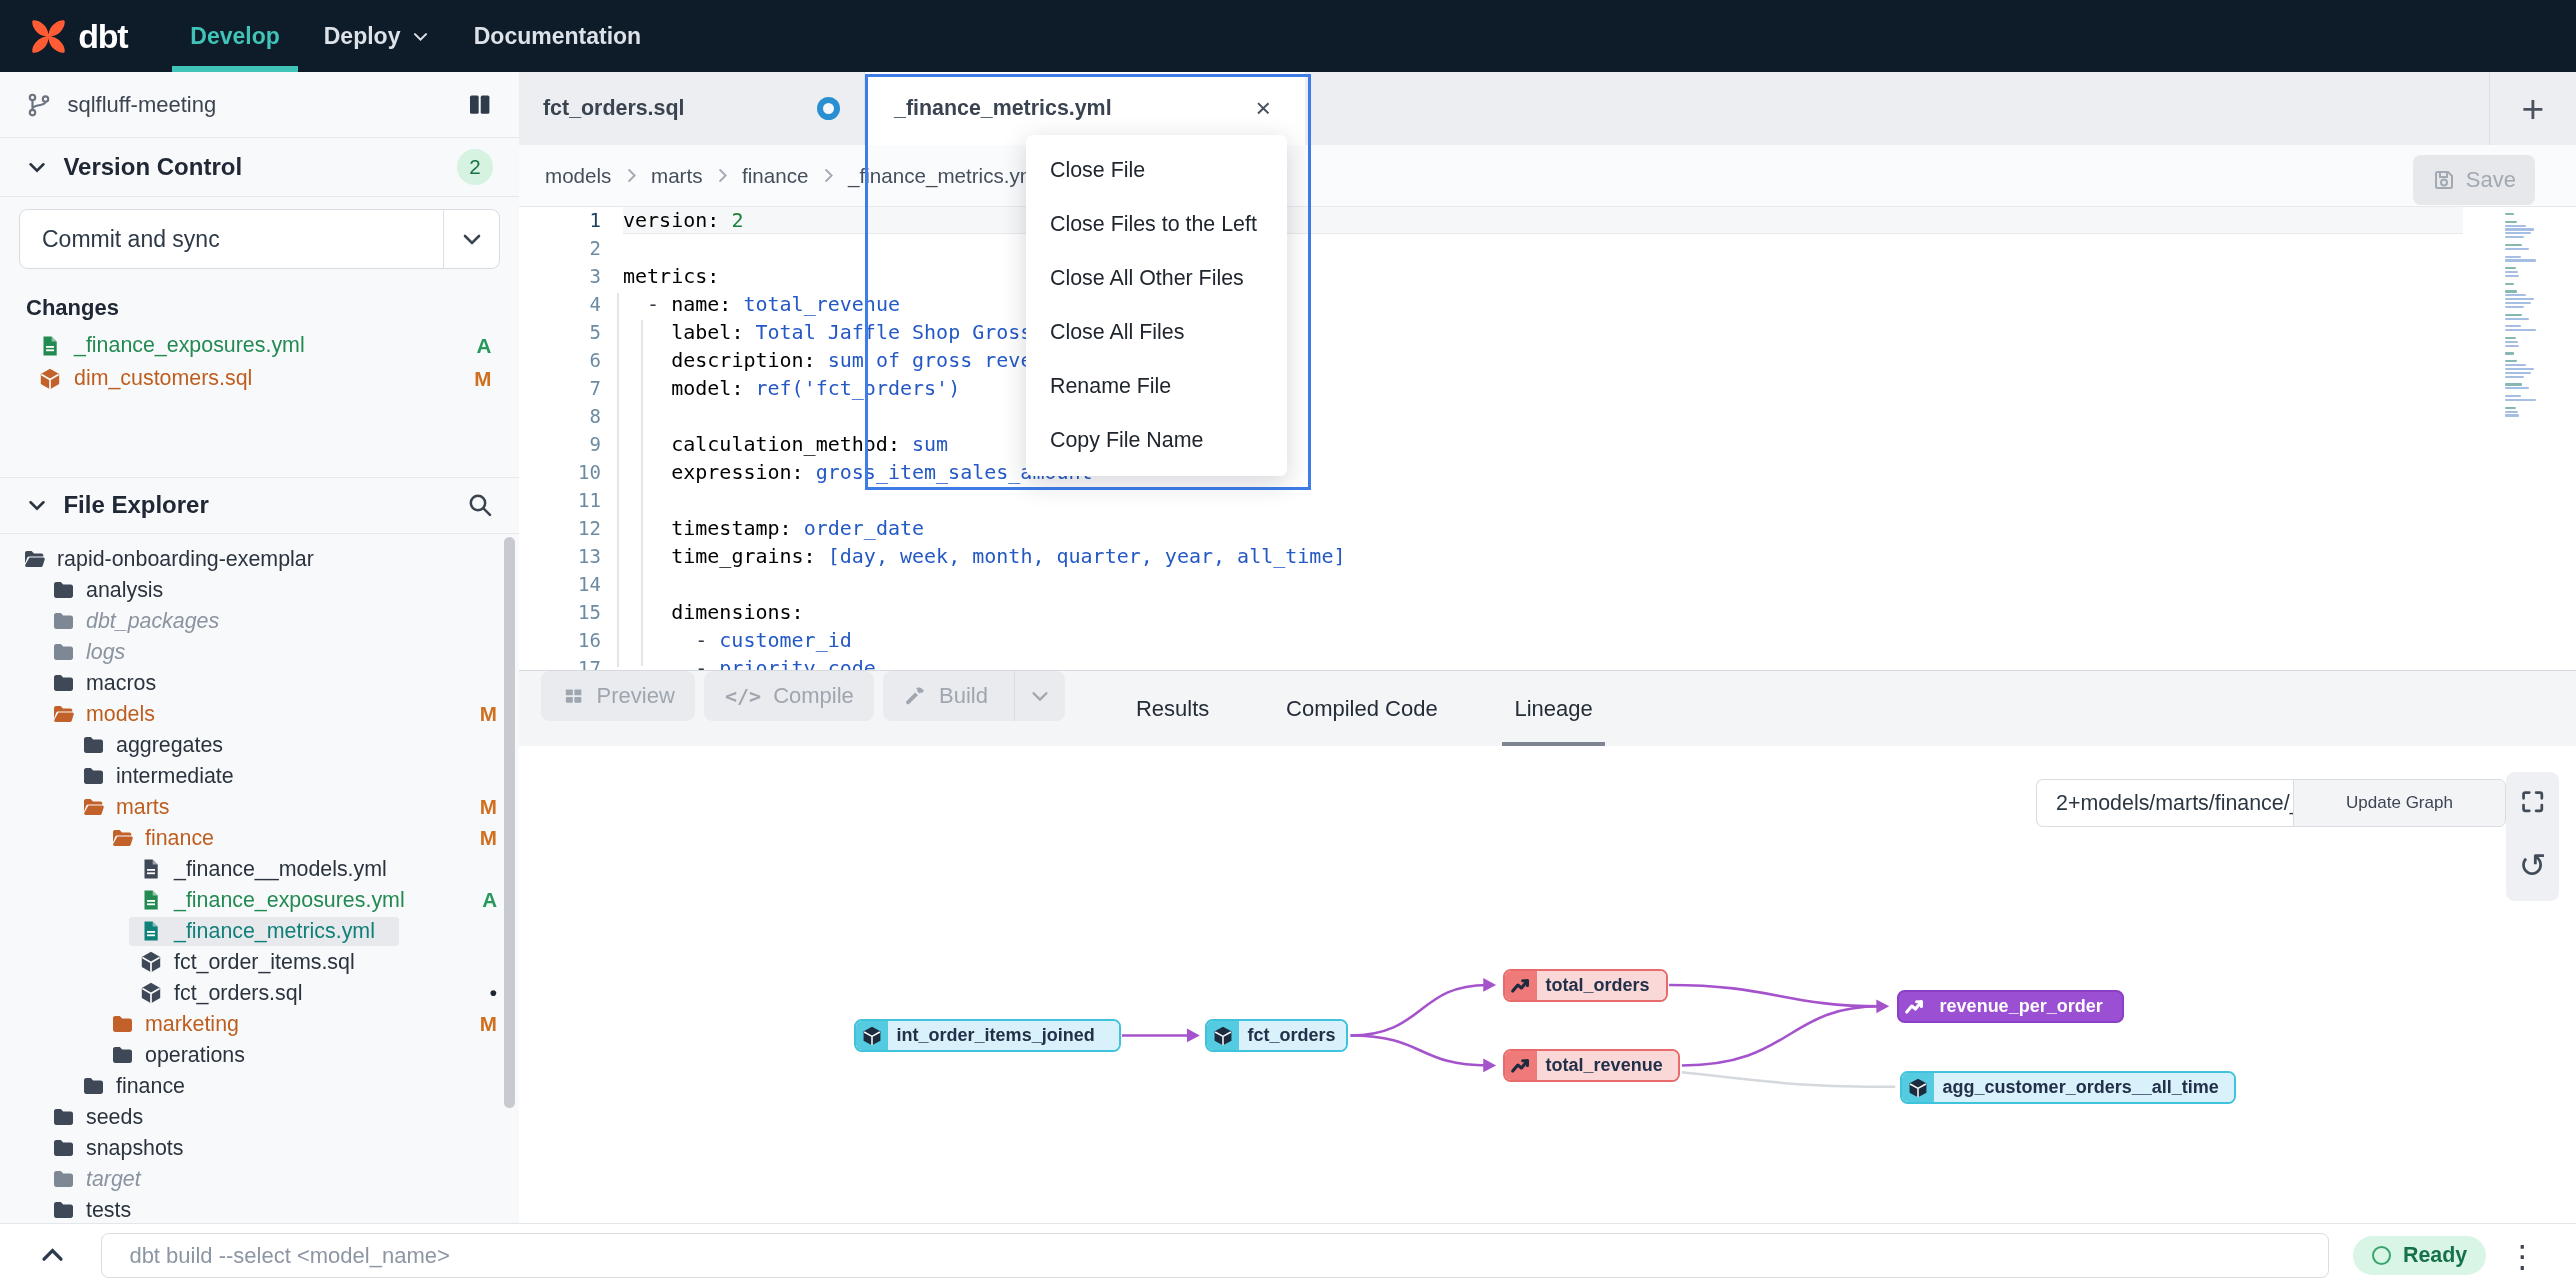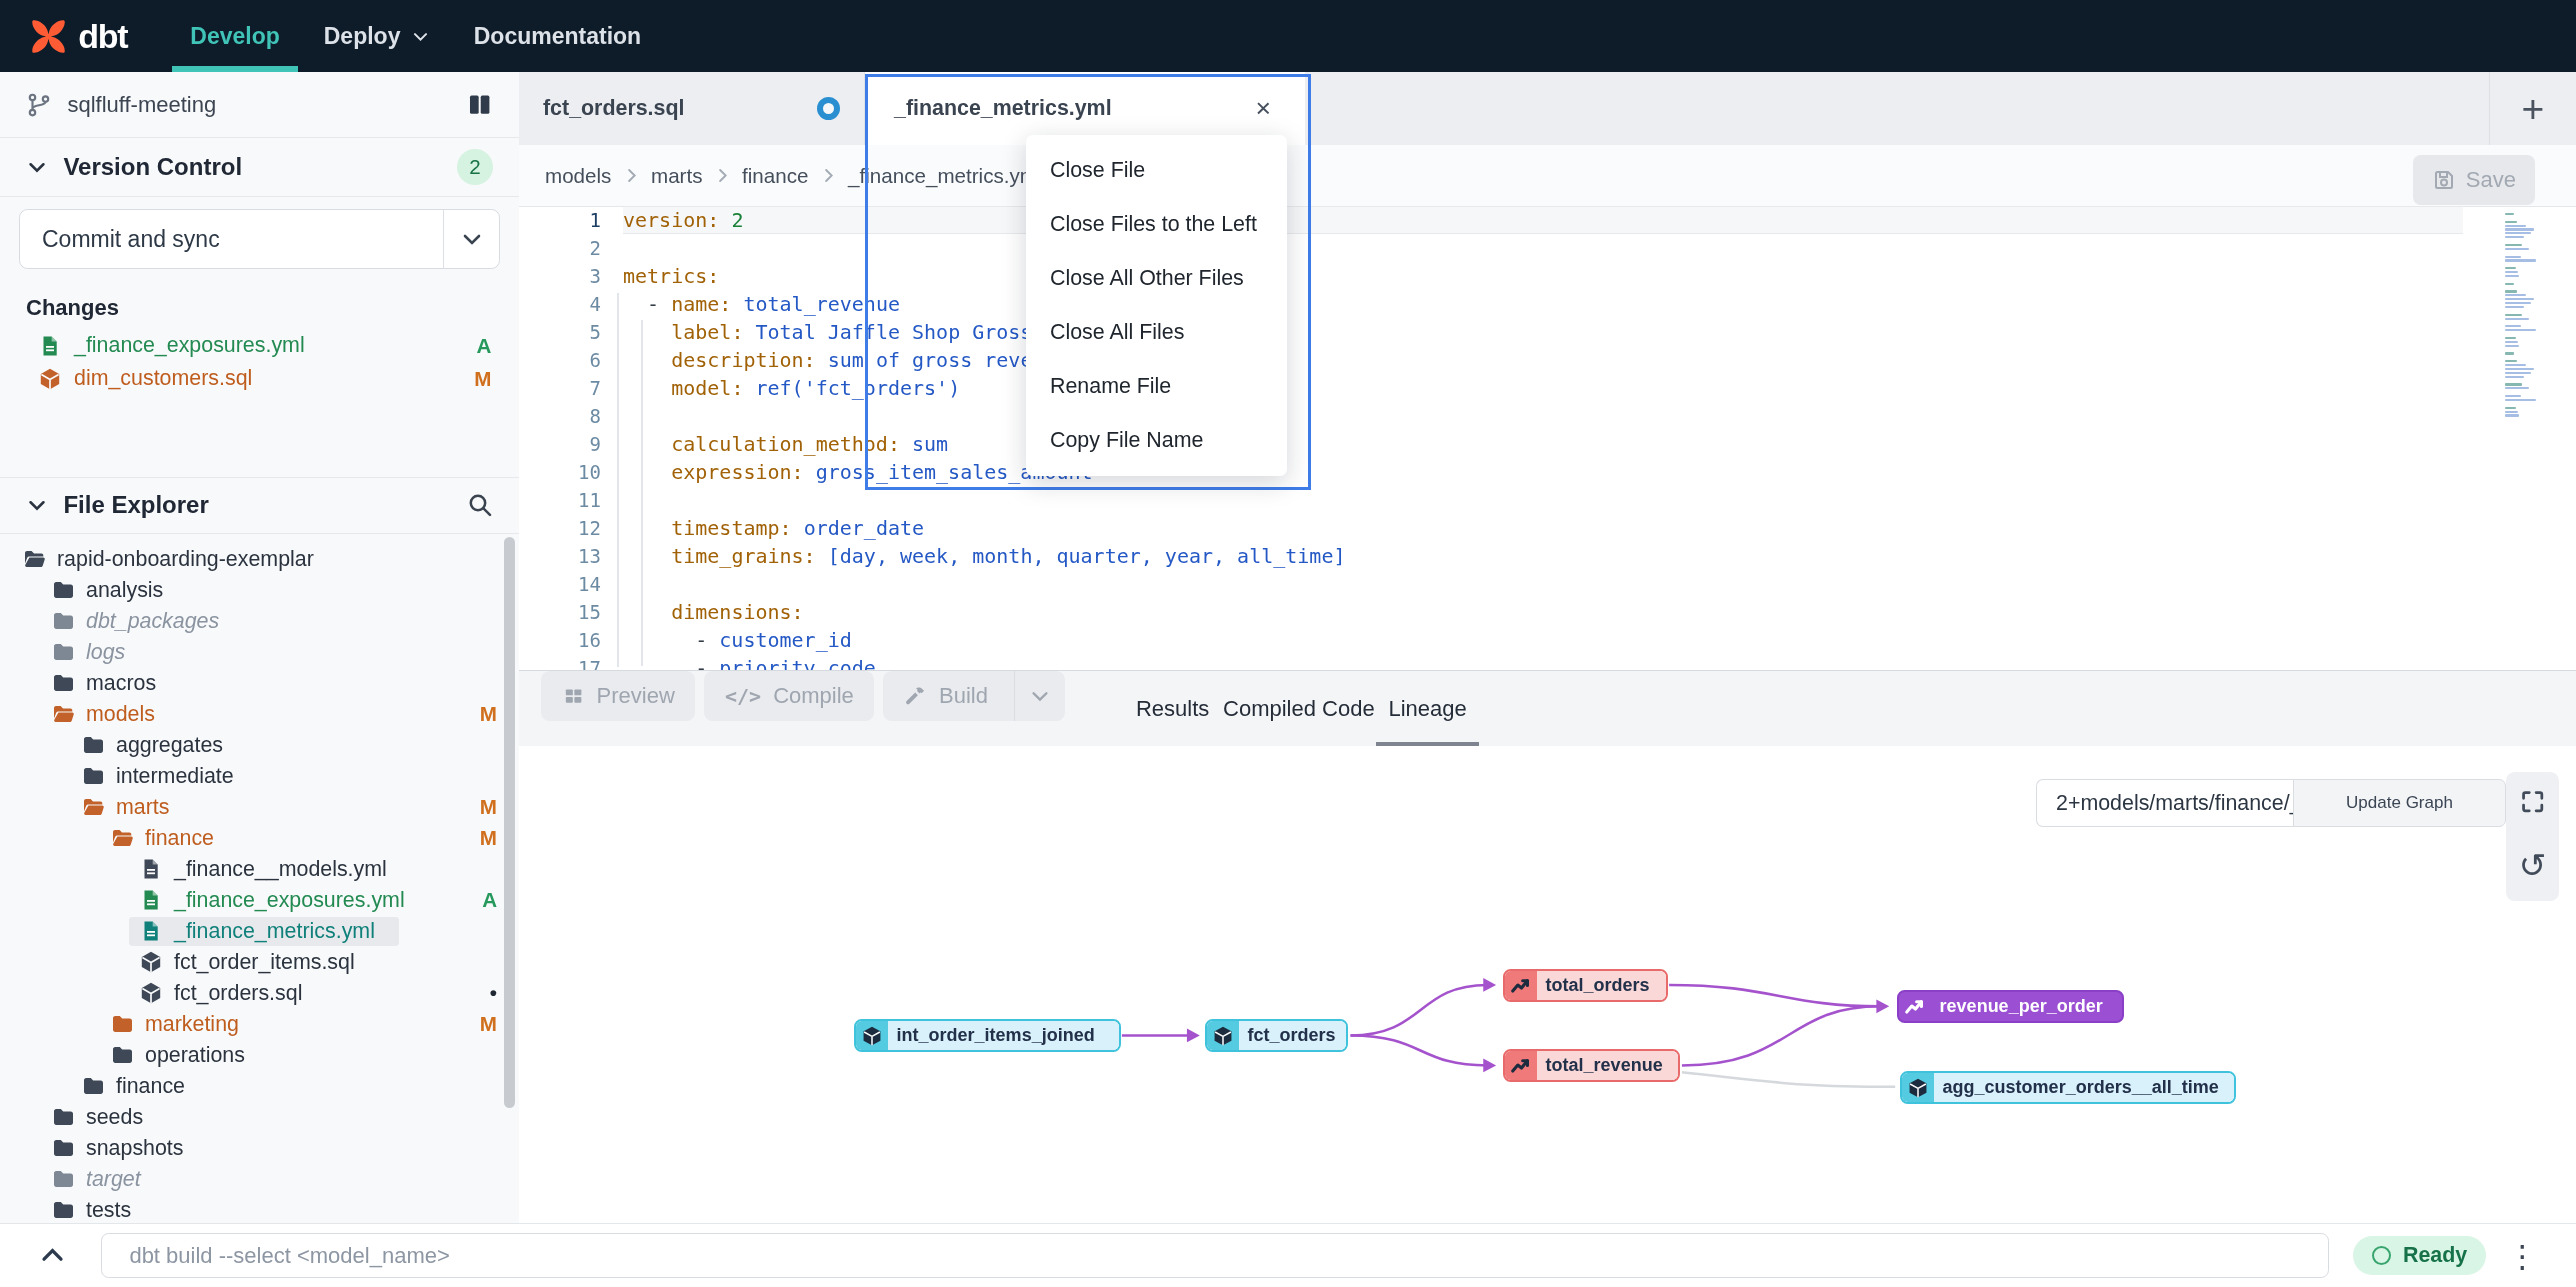--- a/index.html
+++ b/index.html
@@ -66,36 +66,36 @@
   .crumb{cursor:pointer}
   .save-btn{position:absolute;top:83px;right:41px;height:50px;padding:0 19px;background:#e6e8eb;border-radius:7.7px;display:flex;align-items:center;gap:10.3px;font-size:22px;color:#a2a9b3;z-index:5;cursor:default}
 
   .code{position:absolute;left:0;top:134px;right:0;height:464px;overflow:hidden}
   .cl{display:flex;height:28px;align-items:center}
   .cl .ln{flex:0 0 82px;text-align:right;padding-right:22px;font-family:"DejaVu Sans Mono",monospace;font-size:19px;color:#6c8ba3}
   .cl.hl .ln{color:#1d3e63}
   .cl .lb{flex:1;height:100%;display:flex;align-items:center;margin-right:113px;box-sizing:border-box}
   .cl.hl .lb{background:#f6f7f8;border-top:0.9px solid #e7e9eb;border-bottom:0.9px solid #e7e9eb}
   .ct{font-family:"DejaVu Sans Mono",monospace;font-size:20px;white-space:pre}
-  .ct .k{color:#a16207}.ct .v{color:#2458c5}.ct .g{color:#188038}.ct .p{color:#333b46}
+  .ct .k{color:#000000}.ct .v{color:#2458c5}.ct .g{color:#188038}.ct .p{color:#333b46}
   .guide{position:absolute;width:1.7px;background:#e2e5e9}
   .mmap{position:absolute;top:6.9px;right:20.6px;width:50px}
   .mmap .mrow{height:2.2px;margin-bottom:1.7px;border-radius:0.9px}
 
   .blue-box{position:absolute;left:346px;top:1.7px;width:440px;height:410px;border:3.4px solid #3e7ce8;z-index:30;pointer-events:none}
   .menu{position:absolute;left:507px;top:63px;width:261px;background:#fff;border-radius:6.9px;box-shadow:0 6.9px 26px rgba(20,30,50,.18);z-index:40;padding:8.6px 0}
   .menu-item{height:54px;display:flex;align-items:center;padding-left:24px;font-size:21.4px;color:#20262e;cursor:pointer}
 
   .panel-h{position:absolute;left:0;top:598px;right:0;height:76px;background:#f4f5f7;border-top:0.9px solid #d6dade;border-bottom:0.9px solid #e2e5e9}
   .actions{position:absolute;left:22px;top:0;bottom:0;display:flex;gap:9px;align-items:flex-start}
   .abtn{height:50px;background:#e9ebee;border-radius:8.6px;display:flex;align-items:center;padding:0 20.6px;gap:12px;font-size:22px;color:#9fa6b0;cursor:default;box-sizing:border-box}
   .abtn.split{padding-right:0}
   .abtn .dd2{width:50px;height:50px;border-left:0.9px solid #d9dce0;display:flex;align-items:center;justify-content:center;margin-left:13.7px;cursor:pointer}
   .mono-ic{font-family:"DejaVu Sans Mono",monospace;font-size:20px;font-weight:bold;color:#9fa6b0}
-  .ptabs{position:absolute;left:610px;top:0;bottom:0;display:flex;}
+  .ptabs{position:absolute;left:610px;top:0;bottom:0;display:flex;gap:63px}
   .ptab{position:relative;display:flex;align-items:center;font-size:22px;color:#242c38;padding:0 6.9px;cursor:pointer}
   .ptab.active::after{content:'';position:absolute;left:-5.1px;right:-5.1px;bottom:0;height:5.1px;background:#7e8590}
 
   .canvas{position:absolute;left:0;top:674px;right:0;bottom:0;background:#fff;overflow:hidden}
   .edges{position:absolute;left:0;top:0}
   .lnode{position:absolute;height:33px;display:flex;align-items:stretch;border-radius:7.7px;border:2.6px solid;font-size:18px;font-weight:bold;color:#22304a;overflow:hidden;box-sizing:border-box;cursor:pointer}
   .lnode .ni{width:32px;display:flex;align-items:center;justify-content:center;flex:0 0 32px}
   .lnode .nl{display:flex;align-items:center;padding:0 8.6px;white-space:nowrap;flex:1}
   .lnode.model{border-color:#3fc2dc}.lnode.model .ni{background:#54cbe0}.lnode.model .nl{background:#d9f1fb}
   .lnode.metric{border-color:#e96a6a}.lnode.metric .ni{background:#f07979}.lnode.metric .nl{background:#fad8d8}

